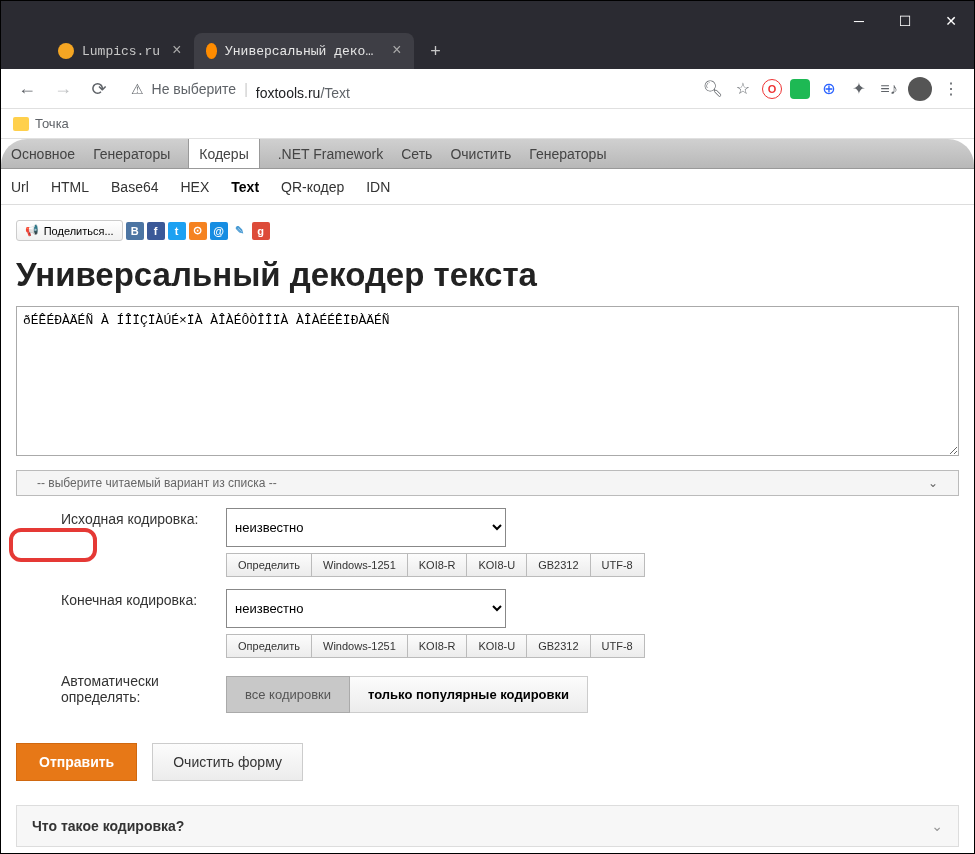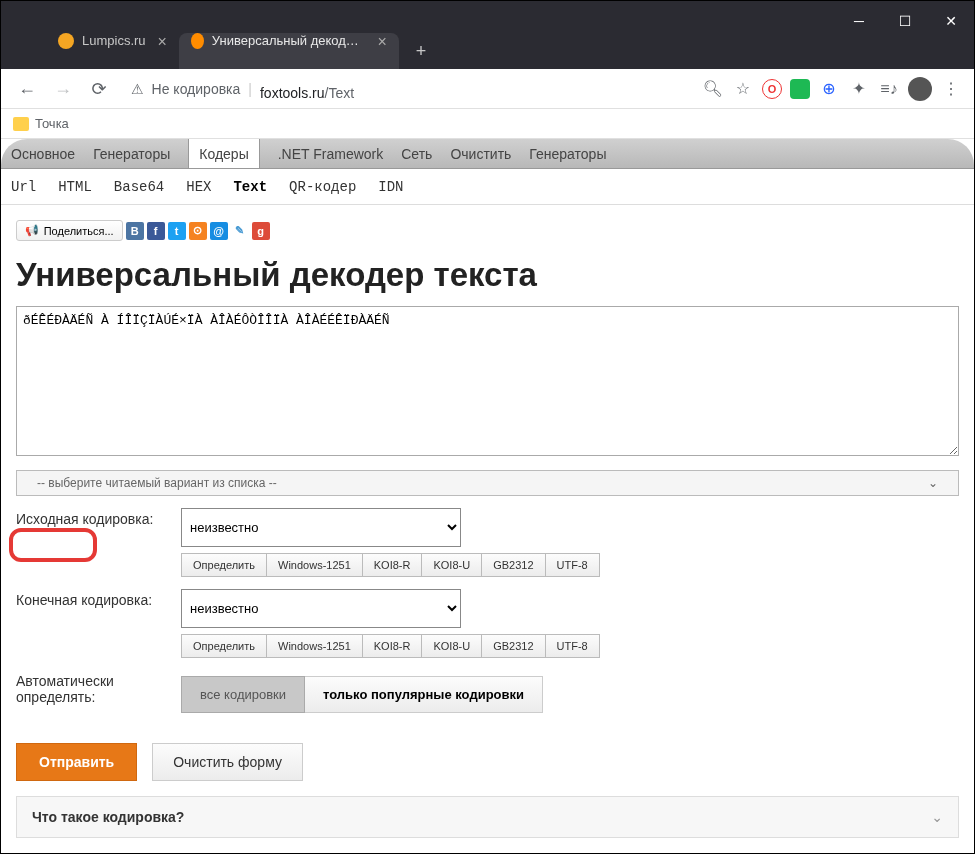--- a/index.html
+++ b/index.html
@@ -1,21 +1,21 @@
 <!DOCTYPE html>
 <html><head>
 <meta charset="utf-8">
 <style>
 * { box-sizing: border-box; margin: 0; padding: 0; }
 body { font-family: Arial, sans-serif; background: #fff; width: 975px; height: 854px; overflow: hidden; position: relative; border: 1px solid #000; }
 
 .titlebar { background: #2b2b32; height: 68px; display: flex; align-items: flex-end; padding: 0 0 0 45px; position: relative; }
 .window-controls { position: absolute; right: 0; top: 0; display: flex; }
 .window-btn { width: 46px; height: 40px; display: flex; align-items: center; justify-content: center; color: #fff; font-size: 14px; }
-.tab { height: 36px; padding: 0 12px; display: flex; align-items: flex-start; gap: 8px; color: #c7c7c7; font-size: 13px; max-width: 220px; position: relative; }
+.tab { height: 36px; padding: 0 12px; display: flex; align-items: center; gap: 8px; color: #c7c7c7; font-size: 13px; max-width: 220px; position: relative; font-family: Liberation Mono, monospace; }
 .tab.active { background: #3e3e45; border-radius: 8px 8px 0 0; color: #e8e8e8; }
 .tab-favicon { width: 16px; height: 16px; border-radius: 50%; }
 .tab-close { color: #aaa; font-size: 16px; margin-left: 4px; }
 .new-tab { width: 28px; height: 28px; display: flex; align-items: center; justify-content: center; color: #c7c7c7; font-size: 18px; margin-left: 8px; margin-bottom: 4px; }
 
 .addressbar { background: #fff; height: 40px; display: flex; align-items: center; padding: 0 12px; gap: 8px; border-bottom: 1px solid #e0e0e0; }
 .nav-btn { width: 28px; height: 28px; display: flex; align-items: center; justify-content: center; color: #5f6368; font-size: 18px; }
 .url-area { flex: 1; display: flex; align-items: center; gap: 8px; padding: 0 10px; color: #5f6368; font-size: 14px; }
 .url-text { color: #202124; margin-top: 8px; }
 .url-host { color: #5f6368; }
@@ -28,53 +28,53 @@
 
 .page { background: #fff; padding: 0 15px 0 15px; height: calc(100% - 138px); overflow-y: auto; position: relative; border-radius: 26px; }
 .page::-webkit-scrollbar { width: 16px; }
 .page::-webkit-scrollbar-track { background: #f1f1f1; }
 .page::-webkit-scrollbar-thumb { background: #c1c1c1; }
 
 .main-nav { background: linear-gradient(#d0d0d0, #b8b8b8); height: 30px; display: flex; align-items: center; padding: 0 10px; gap: 18px; font-size: 14px; color: #444; margin: 0 -15px; border-bottom: 1px solid #999; overflow: hidden; }
 .main-nav-item { white-space: nowrap; }
 .main-nav-item.active { background: #fff; padding: 22px 10px; font-weight: normal; border: 1px solid #999; border-bottom: none; }
 
-.sub-nav { height: 36px; display: flex; align-items: center; padding: 0 10px; gap: 22px; font-size: 14px; color: #333; margin: 0 -15px; border-bottom: 1px solid #ddd; font-family: Liberation Mono, monospace; }
+.sub-nav { height: 36px; display: flex; align-items: center; padding: 0 10px; gap: 22px; font-size: 14px; color: #333; margin: 0 -15px; border-bottom: 1px solid #ddd; }
 .sub-nav-item.active { font-weight: bold; color: #000; }
 
 .share-row { display: flex; align-items: center; gap: 3px; margin-top: 15px; }
 .share-btn { background: linear-gradient(#fff,#f1f1f1); border: 1px solid #ccc; border-radius: 3px; padding: 3px 8px; font-size: 11px; display: flex; align-items: center; gap: 5px; }
 .share-icon { width: 18px; height: 18px; display: inline-flex; align-items: center; justify-content: center; font-size: 11px; font-weight: bold; color: #fff; border-radius: 2px; }
 
 h1.page-title { font-size: 33px; font-weight: bold; margin: 15px 0 12px; color: #222; font-family: Arial; }
 
 .textarea-main { width: 100%; height: 150px; border: 1px solid #aaa; padding: 6px; font-family: 'Courier New', monospace; font-size: 13px; resize: vertical; }
 
 .variant-select { width: 100%; height: 26px; border: 1px solid #bbb; background: #f5f5f5; padding: 0 20px; font-size: 12px; color: #666; margin-top: 10px; display: flex; align-items: center; justify-content: space-between; }
 
 .form-row { display: flex; margin-top: 12px; align-items: flex-start; }
-.form-label { width: 165px; font-size: 14px; color: #333; padding-top: 3px; }
+.form-label { width: 165px; font-size: 14px; color: #333; padding-top: 3px; margin-left: 45px; }
 .form-controls { flex: 1; }
 .enc-select { width: 280px; height: 39px; border: 1px solid #888; font-size: 13px; padding: 0 4px; background: #fff; }
 .enc-btn-row { display: flex; gap: 0; margin-top: 6px; }
 .enc-btn { background: linear-gradient(#fcfcfc,#ececec); border: 1px solid #bbb; padding: 5px 11px; font-size: 11px; color: #333; cursor: pointer; }
 .enc-btn + .enc-btn { border-left: none; }
 
 .highlight-ring { position: absolute; border: 4px solid #e53935; border-radius: 12px; pointer-events: none; z-index: 100; }
 
 .toggle-row { display: flex; margin-top: 6px; }
 .toggle-btn { padding: 10px 18px; font-size: 13px; border: 1px solid #ccc; background: linear-gradient(#fcfcfc,#ececec); }
 .toggle-btn.active { background: #c8c8c8; border-color: #aaa; color: #555; }
 .toggle-btn + .toggle-btn { border-left: none; }
 
 .action-row { display: flex; gap: 15px; margin-top: 30px; }
 .btn-submit { background: #e77817; color: #fff; border: 1px solid #d06810; padding: 10px 22px; font-size: 14px; font-weight: bold; }
 .btn-clear { background: linear-gradient(#fcfcfc,#ececec); border: 1px solid #ccc; padding: 10px 20px; font-size: 14px; color: #333; }
 
-.accordion { margin-top: 15px; border: 1px solid #ddd; background: #f7f7f7; padding: 12px 15px; font-size: 14px; font-weight: bold; color: #333; display: flex; justify-content: space-between; }
+.accordion { margin-top: 24px; border: 1px solid #ddd; background: #f7f7f7; padding: 12px 15px; font-size: 14px; font-weight: bold; color: #333; display: flex; justify-content: space-between; }
 </style>
 </head>
 <body>
 
 <div class="titlebar">
   <div class="tab">
     <span class="tab-favicon" style="background:#f5a623"></span>
     <span>Lumpics.ru</span>
     <span class="tab-close">×</span>
   </div>
@@ -90,21 +90,21 @@
     <div class="window-btn">✕</div>
   </div>
 </div>
 
 <div class="addressbar">
   <div class="nav-btn">←</div>
   <div class="nav-btn" style="opacity:.4">→</div>
   <div class="nav-btn">⟳</div>
   <div class="url-area">
     <span>⚠</span>
-    <span>Не кодировка</span>
+    <span>Не выберите</span>
     <span style="color:#ccc">|</span>
     <span class="url-text"><span>foxtools.ru</span><span class="url-host">/Text</span></span>
   </div>
   <div class="toolbar-icon">🔍︎</div>
   <div class="toolbar-icon">☆</div>
   <div class="ext-icon" style="background:#fff;border:1px solid #e33;border-radius:50%;display:flex;align-items:center;justify-content:center;color:#e33;font-size:11px;font-weight:bold">O</div>
   <div class="ext-icon" style="background:#1db954"></div>
   <div class="toolbar-icon" style="color:#2962ff">⊕</div>
   <div class="toolbar-icon">✦</div>
   <div class="toolbar-icon">≡♪</div>

